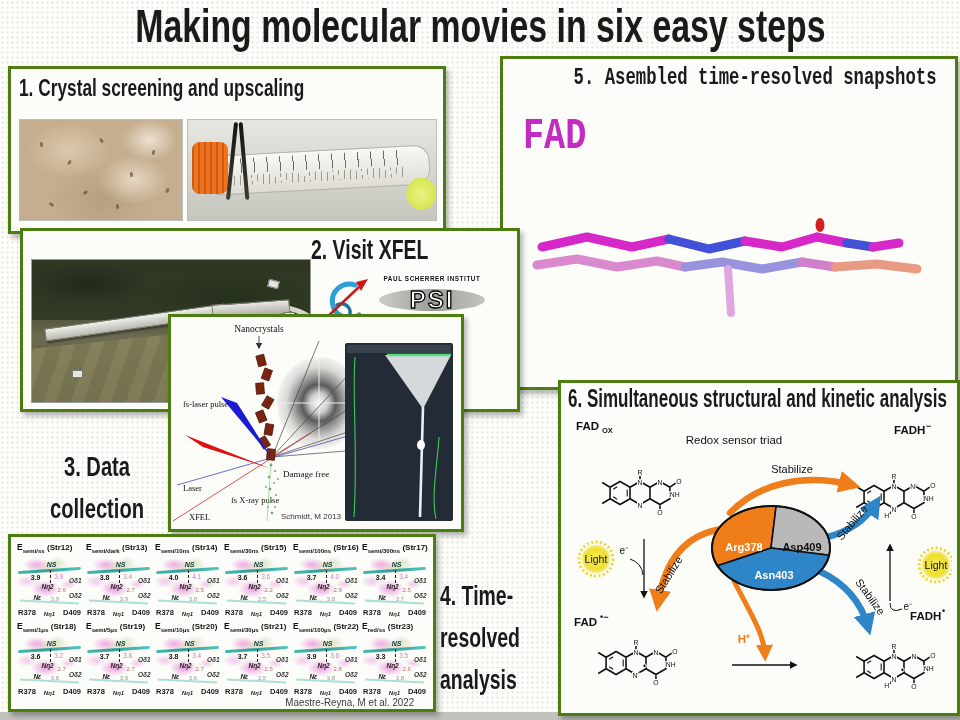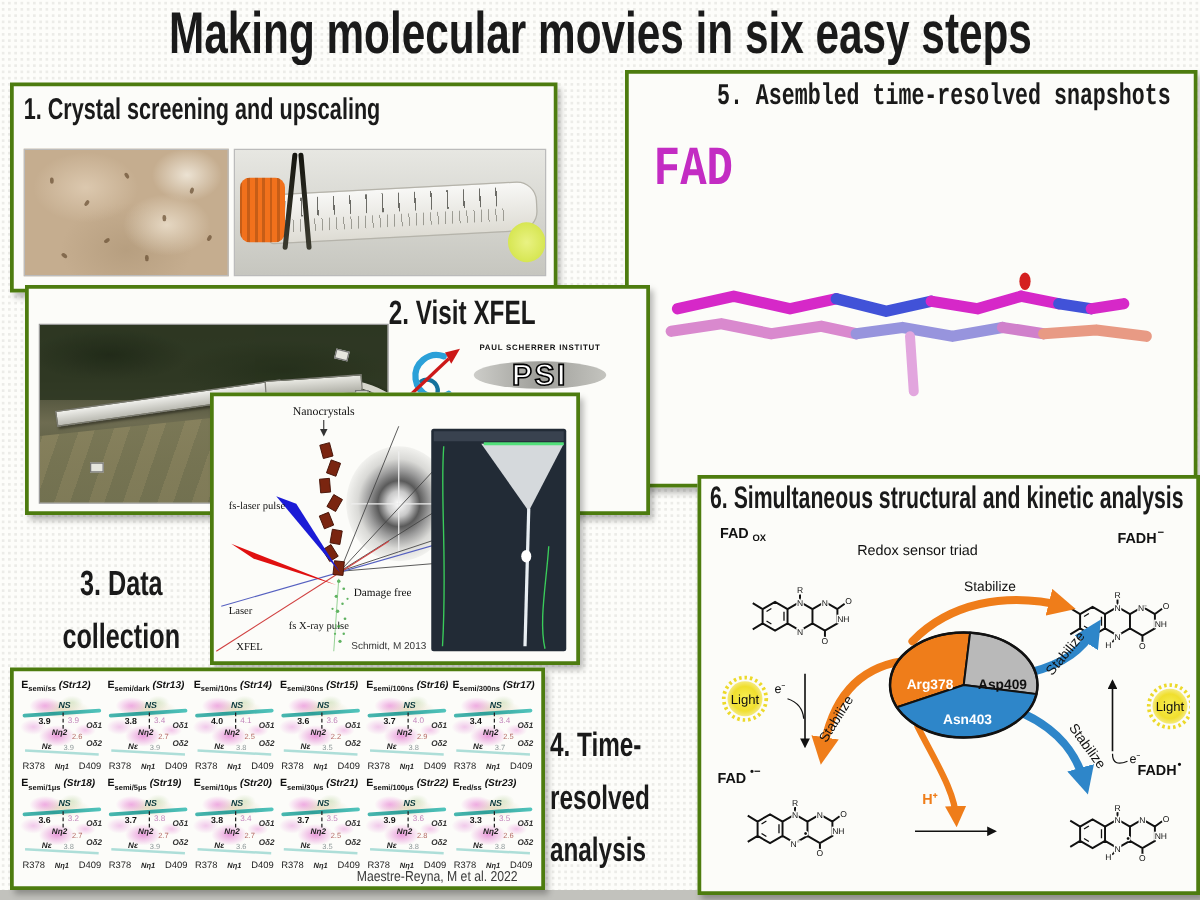--- a/index.html
+++ b/index.html
@@ -68,21 +68,21 @@
   #panel3 svg{position:absolute;left:0;top:0;}
   #label3{position:absolute;left:22px;top:418px;width:150px;text-align:center;z-index:2;font-size:28px;line-height:1.5;margin-top:28px;}
   #label3 span{display:block;}
   
   #panel4{left:8px;top:534px;width:422px;height:172px;z-index:4;}
   .p4row{position:absolute;left:5px;display:flex;gap:2px;}
   #p4r0{top:5px;} #p4r1{top:84px;}
   .cell{position:relative;width:67px;height:76px;}
   .cell-h{position:absolute;left:1px;top:0;font-size:8.5px;font-weight:bold;white-space:nowrap;z-index:2;color:#111;}
   .cell-h .sub{font-size:6px;}
-  .cell-h .str{font-size:8px;font-style:italic;}
+  .cell-h .str{font-size:8px;}
   .map{position:absolute;left:0;top:11px;right:0;bottom:0;
     background:
      radial-gradient(ellipse 18px 10px at 30% 18%, rgba(238,160,225,.85), transparent 70%),
      radial-gradient(ellipse 13px 8px at 62% 14%, rgba(214,228,196,.8), transparent 70%),
      radial-gradient(ellipse 20px 12px at 44% 55%, rgba(230,138,214,.85), transparent 72%),
      radial-gradient(ellipse 12px 7px at 78% 48%, rgba(238,170,225,.65), transparent 70%),
      radial-gradient(ellipse 15px 9px at 16% 44%, rgba(230,150,220,.5), transparent 70%),
      radial-gradient(ellipse 30px 10px at 50% 22%, rgba(208,196,148,.55), transparent 75%);}
   .strand{position:absolute;left:3%;right:3%;top:24%;height:3px;border-radius:2px;transform:rotate(-4deg);
      background:linear-gradient(90deg,#49b8b0,#2f9f98 40%,#53c5bd);}
@@ -92,21 +92,21 @@
   .dash{position:absolute;left:50%;top:26%;height:13px;border-left:1px dashed #222;}
   .d1{top:32%;left:22%;font-weight:bold;font-size:7px;color:#111;}
   .d2{top:32%;left:57%;font-size:6.5px;color:#c286ba;}
   .nh2{top:47%;left:38%;font-weight:bold;font-style:italic;font-size:6.5px;color:#222;}
   .od1{top:38%;right:2%;font-weight:bold;font-style:italic;font-size:6.5px;color:#333;}
   .d3{top:52%;left:62%;font-size:6px;color:#b46a64;}
   .od2{top:62%;right:2%;font-weight:bold;font-style:italic;font-size:6.5px;color:#333;}
   .d4{top:66%;left:52%;font-size:6px;color:#8f9a9a;}
   .ne{top:64%;left:26%;font-weight:bold;font-style:italic;font-size:6.5px;color:#222;}
   .br{position:absolute;left:2px;right:2px;bottom:1px;display:flex;justify-content:space-between;align-items:flex-end;}
-  .r378,.d409{font-weight:normal;font-size:7.5px;color:#1a1a1a;}
+  .r378,.d409{font-weight:bold;font-size:7.5px;color:#1a1a1a;}
   .nh1{font-style:italic;font-weight:bold;font-size:6px;color:#222;position:relative;top:0px;}
   #p4cite{position:absolute;right:8px;bottom:1px;font-size:11.5px;color:#3a3a3a;}
   #label4{position:absolute;left:440px;top:576px;width:112px;z-index:2;font-size:27px;line-height:1.55;}
   #label4 span{display:block;}
   
   #panel5{left:500px;top:56px;width:452px;height:328px;z-index:1;font-family:Liberation Mono, monospace;}
   #panel5 .ph{position:absolute;top:5px;width:100%;text-align:center;font-size:24px;}
   #fad-label{position:absolute;left:20px;top:52px;font-size:44px;font-weight:bold;color:#c32cc3;transform:scaleX(.8);transform-origin:left center;}
   #molecule{position:absolute;left:14px;top:140px;}
   .p5cap{position:absolute;width:100%;text-align:center;font-size:26px;}

